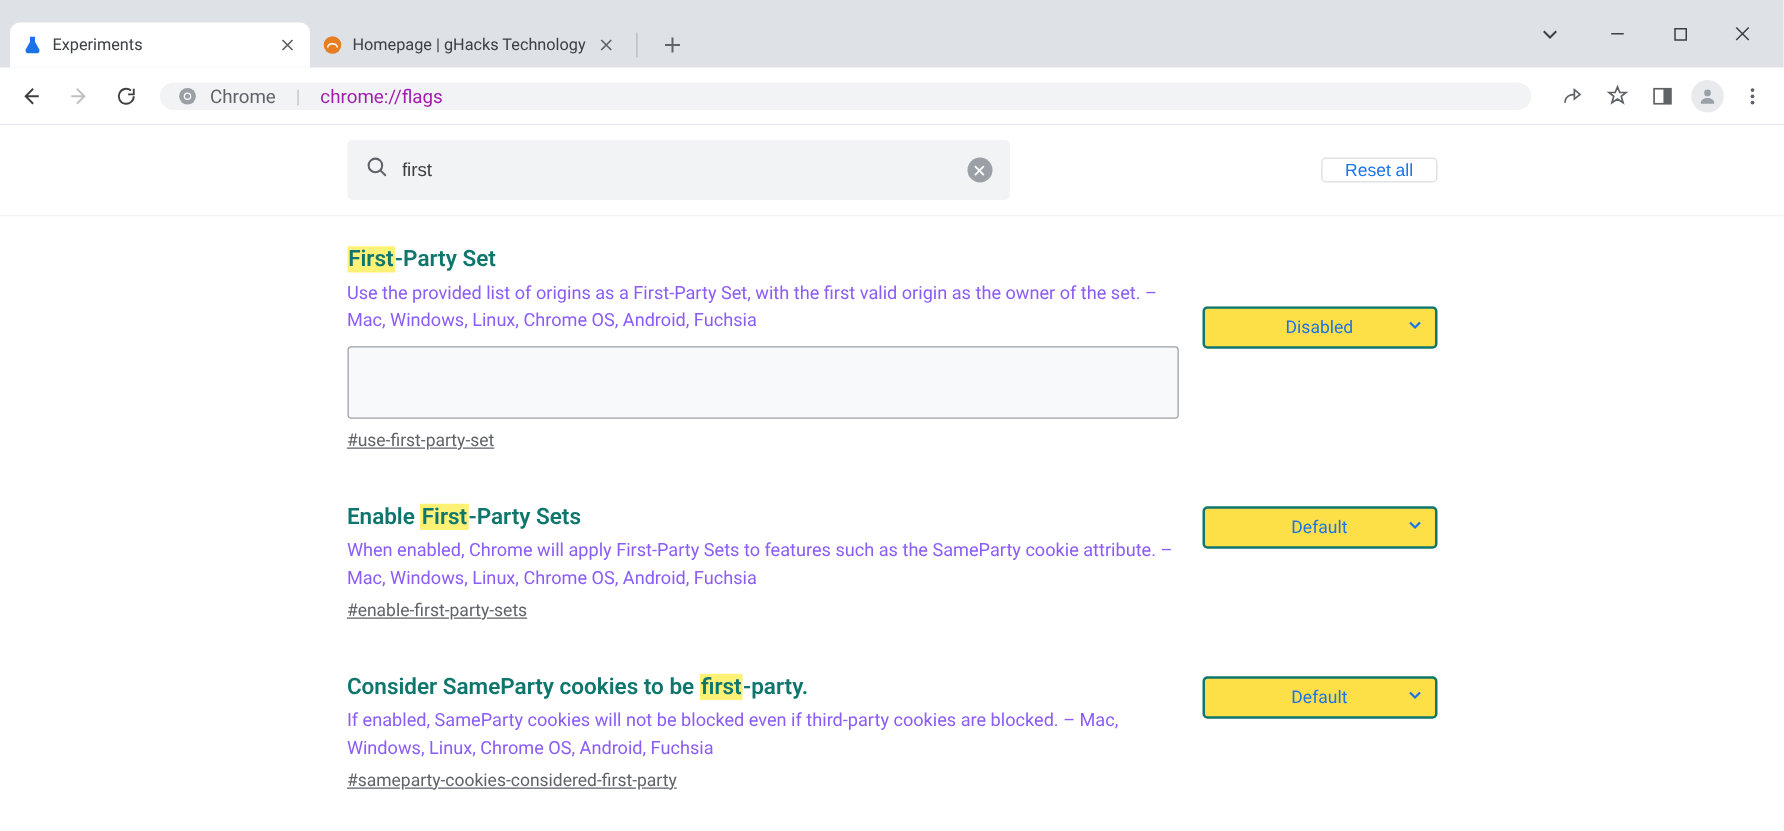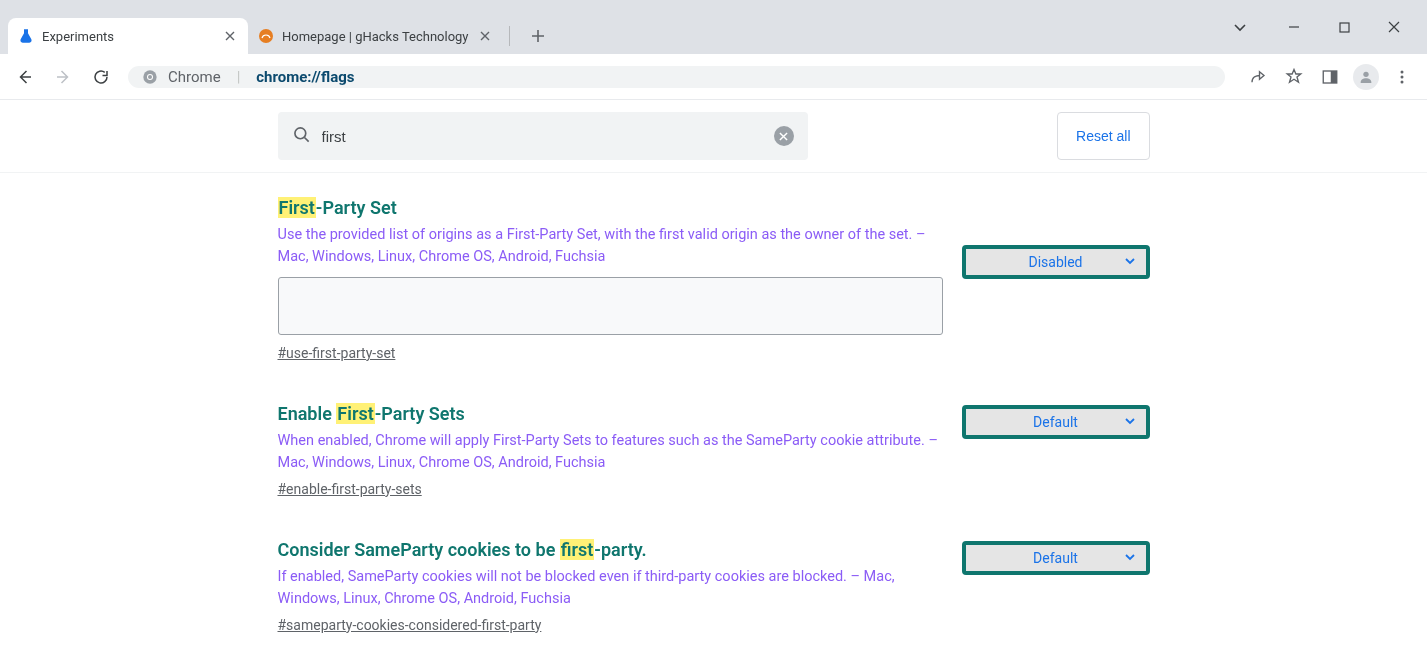--- a/index.html
+++ b/index.html
@@ -77,21 +77,21 @@
     display:flex; align-items:center;
     padding:0 14px;
     gap:10px;
     margin: 0 6px;
     color:#202124;
     font-size:15px;
   }
   .omnibox .chrome-icon { width:16px;height:16px; }
   .omnibox .url-prefix { color:#5f6368; }
   .omnibox .url-sep { color:#c4c7c5; padding:0 6px; }
-  .omnibox .url-main { color:#0c4a6e;font-weight:bold; }
+  .omnibox .url-main { color:#a21caf; }
   .toolbar-right { display:flex; align-items:center; gap:2px; padding-left:6px;}
   .tb-icon { width:34px;height:34px;display:flex;align-items:center;justify-content:center;color:#5f6368; }
   .avatar { width:26px;height:26px;border-radius:50%;background:#e8eaed;display:flex;align-items:center;justify-content:center;color:#80868b; }
   
   .page {
     height: calc(665px - 54px - 46px);
     overflow-y: scroll;
     position:relative;
     background:#fff;
   }
@@ -118,43 +118,43 @@
     display:flex; align-items:center;
     padding:0 14px;
     gap:10px;
   }
   .searchbox input {
     flex:1; border:none; background:transparent; outline:none;
     font-size:15px; color:#3c4043;
   }
   .clear-btn { width:20px;height:20px;border-radius:50%;background:#9aa0a6;display:flex;align-items:center;justify-content:center;color:#fff;font-size:11px;}
   .reset-btn {
-    height:48px; padding:0 18px; border:1px solid #dadce0; border-radius:4px;
+    height:20px; padding:0 18px; border:1px solid #dadce0; border-radius:4px;
     background:#fff; color:#1a73e8; font-size:14px; font-weight:500;
     display:flex;align-items:center;
   }
   .flags-list {
     width:872px; margin: 24px auto 40px auto;
   }
   .flag {
     display:flex; gap:18px; margin-bottom:42px;
   }
   .flag-left { flex:1; }
   .flag-title { font-size:18px; color:#0f766e; font-weight:600; margin-bottom:6px; }
   .flag-desc { font-size:14.5px; color:#8b5cf6; line-height:1.55; margin-bottom:6px; }
   .flag-textarea {
     width:665px; height:58px; border:1px solid #9aa0a6; border-radius:3px;
     background:#f8f9fa; margin:8px 0 10px 0;
   }
   .flag-anchor { font-size:14px; color:#5f6368; text-decoration:underline; }
   .flag-right { width:188px; padding-top:48px; }
   .flag-right.tight { padding-top:2px; }
   .flag-select {
-    width:188px; height:34px; border:4px solid #0f766e; border-radius:4px;
-    background:#e5e5e5; color:#1a73e8; font-size:14px;
+    width:188px; height:34px; border:2px solid #0f766e; border-radius:4px;
+    background:#fde047; color:#1a73e8; font-size:14px;
     display:flex; align-items:center; justify-content:center;
     position:relative;
   }
   .flag-select .chev { position:absolute; right:10px; }
   mark { background:#fff176; color:inherit; padding:0 1px; }
 
   
   .page::-webkit-scrollbar { width:16px; }
   .page::-webkit-scrollbar-track { background:#f1f1f1; }
   .page::-webkit-scrollbar-thumb { background:#c1c1c1; }

